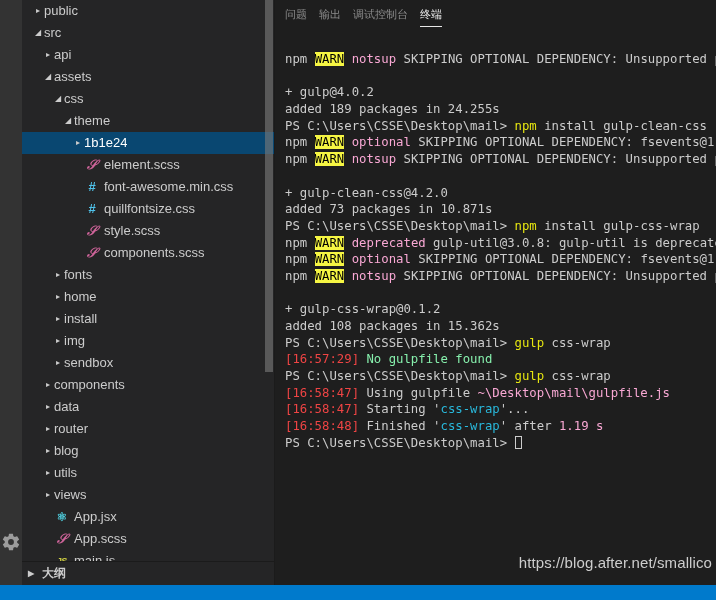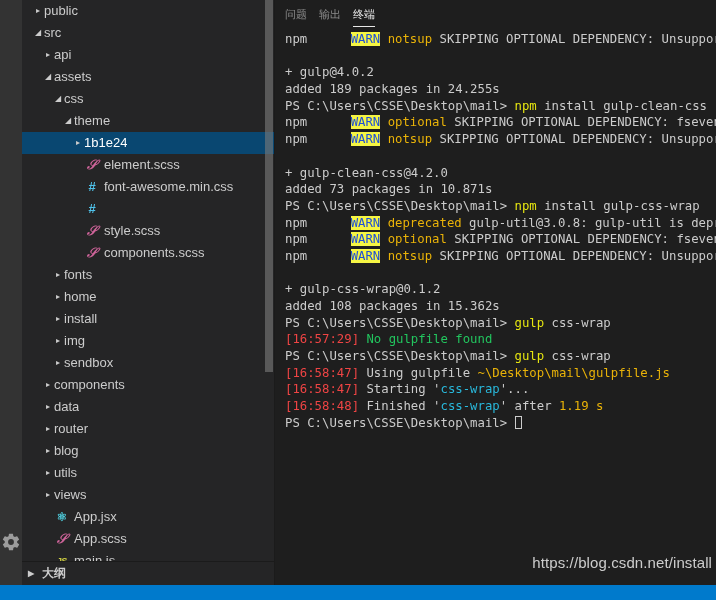--- a/index.html
+++ b/index.html
@@ -71,20 +71,21 @@
     display: flex; align-items: center; color: #cccccc;
     font-size: 12px; font-weight: bold; padding-left: 6px;
   }
   .outline-twisty { width: 14px; font-size: 8px; color: #cccccc; }
 
   
   .panel {
     flex: 1 1 auto; min-width: 0; background: #1e1e1e;
     display: flex; flex-direction: column; position: relative;
     overflow: hidden;
+    gap: 20px;
   }
   .panel-tabs {
     height: 27px; flex: 0 0 27px; display: flex; align-items: flex-end;
     padding-left: 4px; position: relative; background: #1e1e1e;
   }
   .ptab {
     font-size: 11px; color: #8c8c8c; padding: 0 6px;
     height: 26px; line-height: 26px; cursor: pointer;
     position: relative; white-space: nowrap;
   }
@@ -94,23 +95,23 @@
     height: 1px; background: #e7e7e7;
   }
   .terminal {
     flex: 1 1 auto; min-height: 0; overflow: hidden;
     padding: 4px 0 0 10px;
     font-family: "DejaVu Sans Mono", "Liberation Mono", monospace;
     font-size: 12.3px; line-height: 16.7px;
     color: #cccccc; white-space: pre;
   }
   .tline { white-space: pre; height: 16.7px; }
-  .c-warnbg { background: #f5f543; color: #1d4ed8; margin-left: 36px; }
-  .c-mag { color: #eab308; }
-  .c-red { color: #22c55e; }
+  .c-warnbg { background: #f5f543; color: #000000; }
+  .c-mag { color: #f9a8d4; }
+  .c-red { color: #86efac; }
   .c-yellow { color: #e5e510; }
   .c-cyan { color: #29b8db; }
   .c-gray { color: #ef4444; }
   .cursor-block {
     display: inline-block; width: 7px; height: 13px;
     border: 1px solid #cccccc; vertical-align: -2px;
   }
 
   
   .tooltip {
@@ -187,20 +188,21 @@
             <span class="label">element.scss</span>
           </div>
           <div class="row" style="padding-left: 50px;">
             <span class="twisty"></span>
             <span class="fi css">#</span>
             <span class="label">font-awesome.min.css</span>
           </div>
           <div class="row" style="padding-left: 50px;">
             <span class="twisty"></span>
             <span class="fi css">#</span>
+            <span class="label">quillfontsize.css</span>
           </div>
           <div class="row" style="padding-left: 50px;">
             <span class="twisty"></span>
             <span class="fi scss" style="font-family: &quot;Liberation Serif&quot;, serif;">𝒮</span>
             <span class="label">style.scss</span>
           </div>
           <div class="row" style="padding-left: 50px;">
             <span class="twisty"></span>
             <span class="fi scss" style="font-family: &quot;Liberation Serif&quot;, serif;">𝒮</span>
             <span class="label">components.scss</span>
@@ -271,24 +273,25 @@
       <div class="outline-section">
         <span class="outline-twisty">▶</span>
         <span>大纲</span>
       </div>
     </div>
 
     <div class="panel">
       <div class="panel-tabs" id="panel-tabs">
           <span class="ptab">问题</span>
           <span class="ptab">输出</span>
+          <span class="ptab">调试控制台</span>
           <span class="ptab active">终端</span>
         </div>
       <div class="terminal" id="terminal"><div class="tline"><span>npm </span><span class="c-warnbg">WARN</span><span> </span><span class="c-mag">notsup</span><span> SKIPPING OPTIONAL DEPENDENCY: Unsupported pl</span></div><div class="tline">&nbsp;</div><div class="tline"><span>+ gulp@4.0.2</span></div><div class="tline"><span>added 189 packages in 24.255s</span></div><div class="tline"><span>PS C:\Users\CSSE\Desktop\mail&gt; </span><span class="c-yellow">npm</span><span> install gulp-clean-css</span></div><div class="tline"><span>npm </span><span class="c-warnbg">WARN</span><span> </span><span class="c-mag">optional</span><span> SKIPPING OPTIONAL DEPENDENCY: fsevents@1.2</span></div><div class="tline"><span>npm </span><span class="c-warnbg">WARN</span><span> </span><span class="c-mag">notsup</span><span> SKIPPING OPTIONAL DEPENDENCY: Unsupported pl</span></div><div class="tline">&nbsp;</div><div class="tline"><span>+ gulp-clean-css@4.2.0</span></div><div class="tline"><span>added 73 packages in 10.871s</span></div><div class="tline"><span>PS C:\Users\CSSE\Desktop\mail&gt; </span><span class="c-yellow">npm</span><span> install gulp-css-wrap</span></div><div class="tline"><span>npm </span><span class="c-warnbg">WARN</span><span> </span><span class="c-mag">deprecated</span><span> gulp-util@3.0.8: gulp-util is deprecated</span></div><div class="tline"><span>npm </span><span class="c-warnbg">WARN</span><span> </span><span class="c-mag">optional</span><span> SKIPPING OPTIONAL DEPENDENCY: fsevents@1.2</span></div><div class="tline"><span>npm </span><span class="c-warnbg">WARN</span><span> </span><span class="c-mag">notsup</span><span> SKIPPING OPTIONAL DEPENDENCY: Unsupported pl</span></div><div class="tline">&nbsp;</div><div class="tline"><span>+ gulp-css-wrap@0.1.2</span></div><div class="tline"><span>added 108 packages in 15.362s</span></div><div class="tline"><span>PS C:\Users\CSSE\Desktop\mail&gt; </span><span class="c-yellow">gulp</span><span> css-wrap</span></div><div class="tline"><span class="c-gray">[16:57:29] </span><span class="c-red">No gulpfile found</span></div><div class="tline"><span>PS C:\Users\CSSE\Desktop\mail&gt; </span><span class="c-yellow">gulp</span><span> css-wrap</span></div><div class="tline"><span class="c-gray">[16:58:47] </span><span>Using gulpfile </span><span class="c-mag">~\Desktop\mail\gulpfile.js</span></div><div class="tline"><span class="c-gray">[16:58:47] </span><span>Starting '</span><span class="c-cyan">css-wrap</span><span>'...</span></div><div class="tline"><span class="c-gray">[16:58:48] </span><span>Finished '</span><span class="c-cyan">css-wrap</span><span>' after </span><span class="c-mag">1.19 s</span></div><div class="tline"><span>PS C:\Users\CSSE\Desktop\mail&gt; </span><span class="cursor-block"></span></div></div>
-      <div class="watermark">https://blog.csdn.net/install</div>
+      <div class="watermark">https://blog.after.net/smallico</div>
     </div>
 
   </div>
 
   <div class="statusbar">
     <span class="sb-item"></span>
   </div>
 </div>
 
 </body></html>

